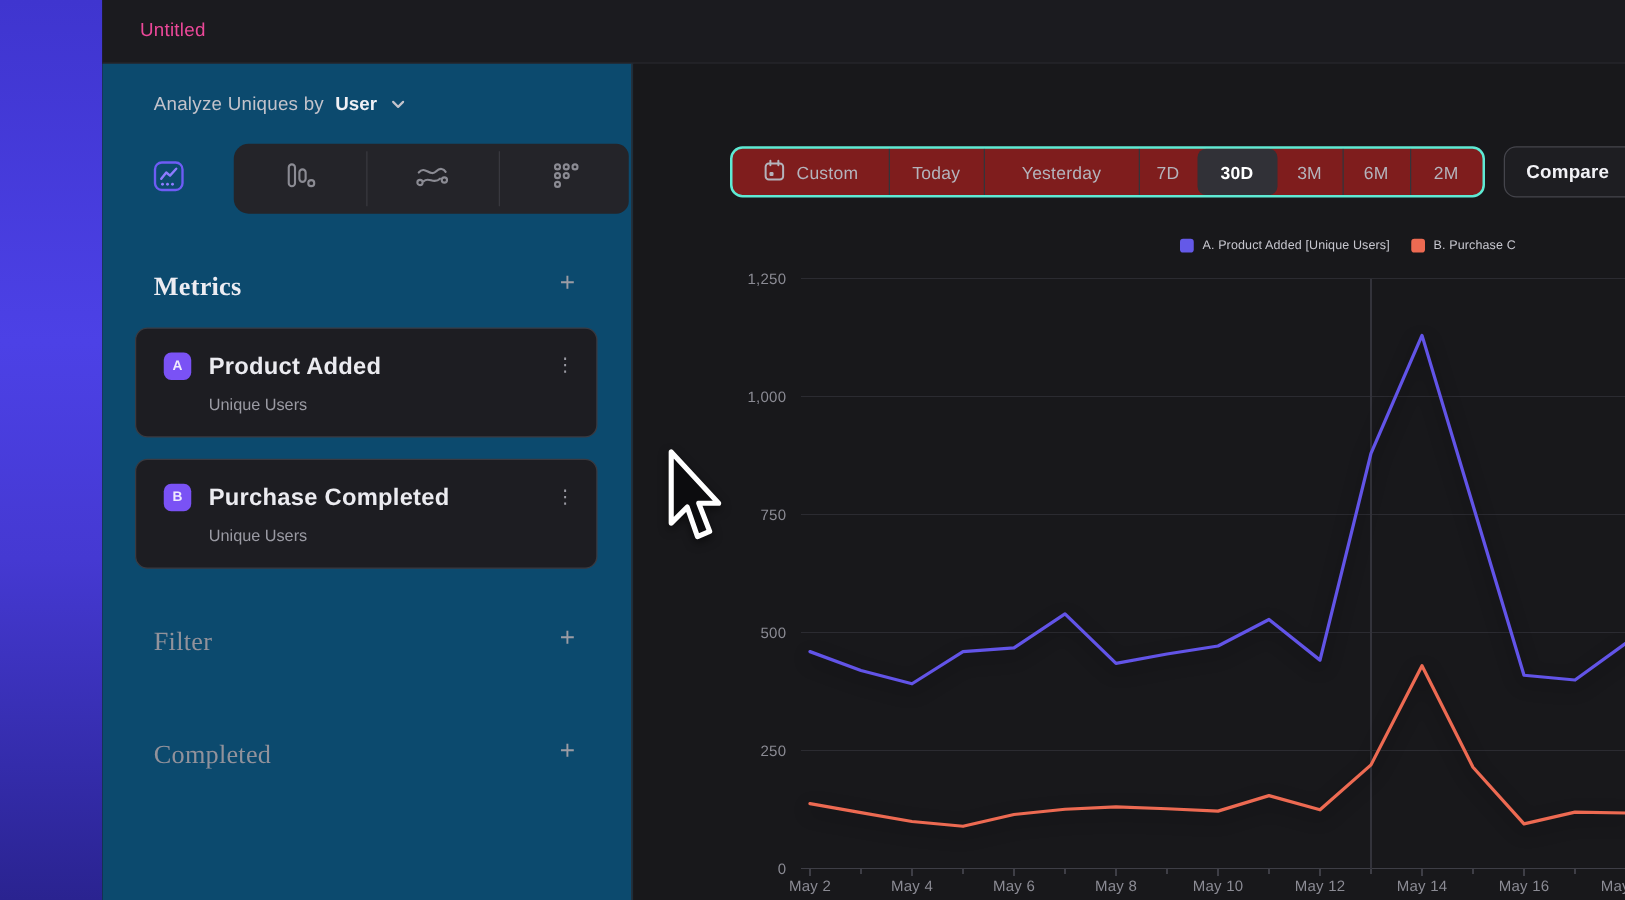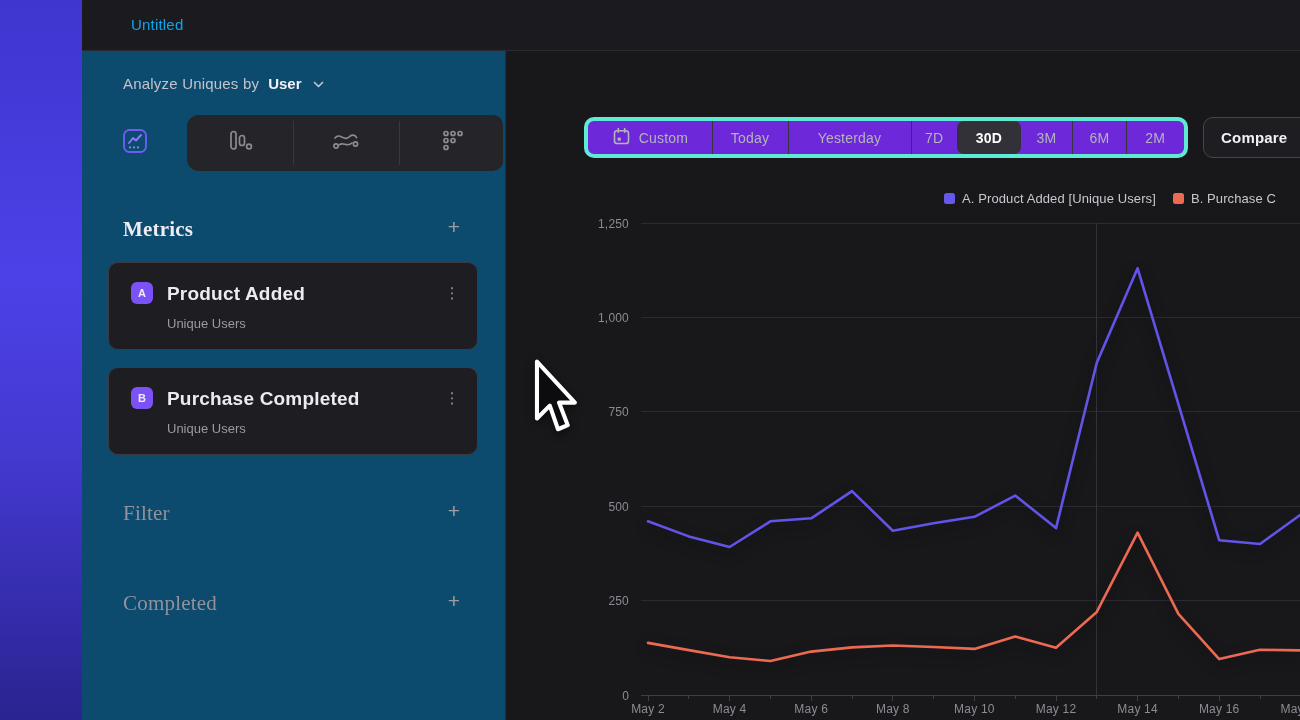--- a/index.html
+++ b/index.html
@@ -8,21 +8,21 @@
   .stage { position:relative; width:1300px; height:720px; overflow:hidden; background:#121215; }
 
   
   .side-gradient { position:absolute; left:0; top:0; width:82px; height:720px;
     background:linear-gradient(180deg,#3f35cf 0%,#4c41e6 38%,#4539d2 62%,#342cab 85%,#2a2390 100%); }
 
   
   .app { position:absolute; left:82px; top:0; width:1218px; height:720px; background:#1b1b1f; }
 
   .topbar { position:absolute; left:0; top:0; width:1218px; height:51px; background:#1b1b1f; border-bottom:1px solid #2a2a30; }
-  .topbar .title { position:absolute; left:30px; top:16px; font-size:15px; font-weight:500; color:#0ea5e9; letter-spacing:.2px;margin-left:19px; }
+  .topbar .title { position:absolute; left:30px; top:16px; font-size:15px; font-weight:500; color:#ec4899; letter-spacing:.2px; }
 
   
   .sidebar { position:absolute; left:0; top:51px; width:424px; height:669px; background:#0c4a6e; border-right:1px solid #2a2a30; }
 
   .analyze-row { position:absolute; left:0; top:0; width:424px; height:64px; cursor:pointer; }
   .analyze-row .inner { position:absolute; left:41px; top:23px; display:flex; align-items:center; gap:9px; }
   .analyze-label { font-size:15px; color:#c3c3cb; letter-spacing:.2px; }
   .analyze-value { font-size:15px; font-weight:600; color:#f0f0f5; }
   .chev { display:inline-block; margin-left:2px; }
 
@@ -45,34 +45,34 @@
   .metric-card .badge { position:absolute; left:22px; top:19px; width:22px; height:22px; border-radius:6px; background:#7a52f5;
     color:#efeafd; font-size:11px; font-weight:600; display:flex; align-items:center; justify-content:center; }
   .metric-card .m-title { position:absolute; left:58px; top:20px; font-size:19px; font-weight:600; color:#ebebf0; letter-spacing:.2px; }
   .metric-card .m-sub { position:absolute; left:58px; top:53px; font-size:13px; color:#9a9aa3; }
   .metric-card .kebab { position:absolute; right:14px; top:17px; width:22px; height:26px; text-align:center; font-size:15px; line-height:26px; color:#9a9aa3; cursor:pointer; }
 
   
   .main { position:absolute; left:425px; top:51px; width:793px; height:669px; background:#18181b; overflow:hidden; }
 
   .range-control { position:absolute; left:77px; top:66px; height:41px; width:604px; display:flex;
-    background:#6d28d9; border:4px solid #5eead4; border-radius:10px; overflow:hidden; }
+    background:#7f1d1d; border:2px solid #5eead4; border-radius:10px; overflow:hidden; }
   .range-cell { position:relative; height:100%; display:flex; align-items:center; justify-content:center; gap:8px;
     font-size:14px; color:#b4b4bc; cursor:pointer; letter-spacing:.2px; }
   .range-cell + .range-cell::before { content:""; position:absolute; left:0; top:0; bottom:0; width:1px; background:#34343a; }
   .range-cell.sel { background:#313137; border-radius:7px; color:#ffffff; font-weight:600; }
   .range-cell.sel::before, .range-cell.after-sel::before { display:none; }
   .w0{width:129px;} .w1{width:79px;} .w2{width:128px;} .w3{width:48px;} .w4{width:66px;align-items:center;} .w5{width:54px;text-align:center;} .w6{width:56px;} .w7{width:60px;}
 
   .compare-btn { position:absolute; left:696px; top:66px; height:41px; width:118px; background:#1e1e22;
     border:1px solid #45454c; border-radius:10px; display:flex; align-items:center; justify-content:flex-start; padding-left:17px;
     font-size:15px; font-weight:600; color:#f2f2f6; cursor:pointer; letter-spacing:.2px; }
 
   .legend { position:absolute; left:437px; top:140px; display:flex; gap:17px; white-space:nowrap; }
-  .legend-item { display:flex; align-items:center; gap:7px; font-size:13px; color:#c7c7cf; cursor:pointer; letter-spacing:.1px; }
+  .legend-item { display:flex; align-items:center; gap:7px; font-size:10px; color:#c7c7cf; cursor:pointer; letter-spacing:.1px; }
   .swatch { width:11px; height:11px; border-radius:2.5px; flex:0 0 auto; }
 
   #chart-svg { position:absolute; left:0; top:160px; }
   #chart-svg .grid  { stroke:#2b2b31; stroke-width:1; shape-rendering:crispEdges; }
   #chart-svg .axis  { stroke:#3e3e46; stroke-width:1; shape-rendering:crispEdges; }
   #chart-svg .vgrid { stroke:#33333b; stroke-width:1; shape-rendering:crispEdges; }
   #chart-svg .ylab, #chart-svg .xlab { fill:#8b8b94; font-size:12px; font-family:"Liberation Sans",sans-serif; letter-spacing:.2px; }
   #chart-svg .series-line { filter:drop-shadow(0 5px 7px rgba(0,0,0,.45)); }
 
   .icon-stroke { stroke:#8b8b93; stroke-width:1.7; fill:none; stroke-linecap:round; stroke-linejoin:round; }

